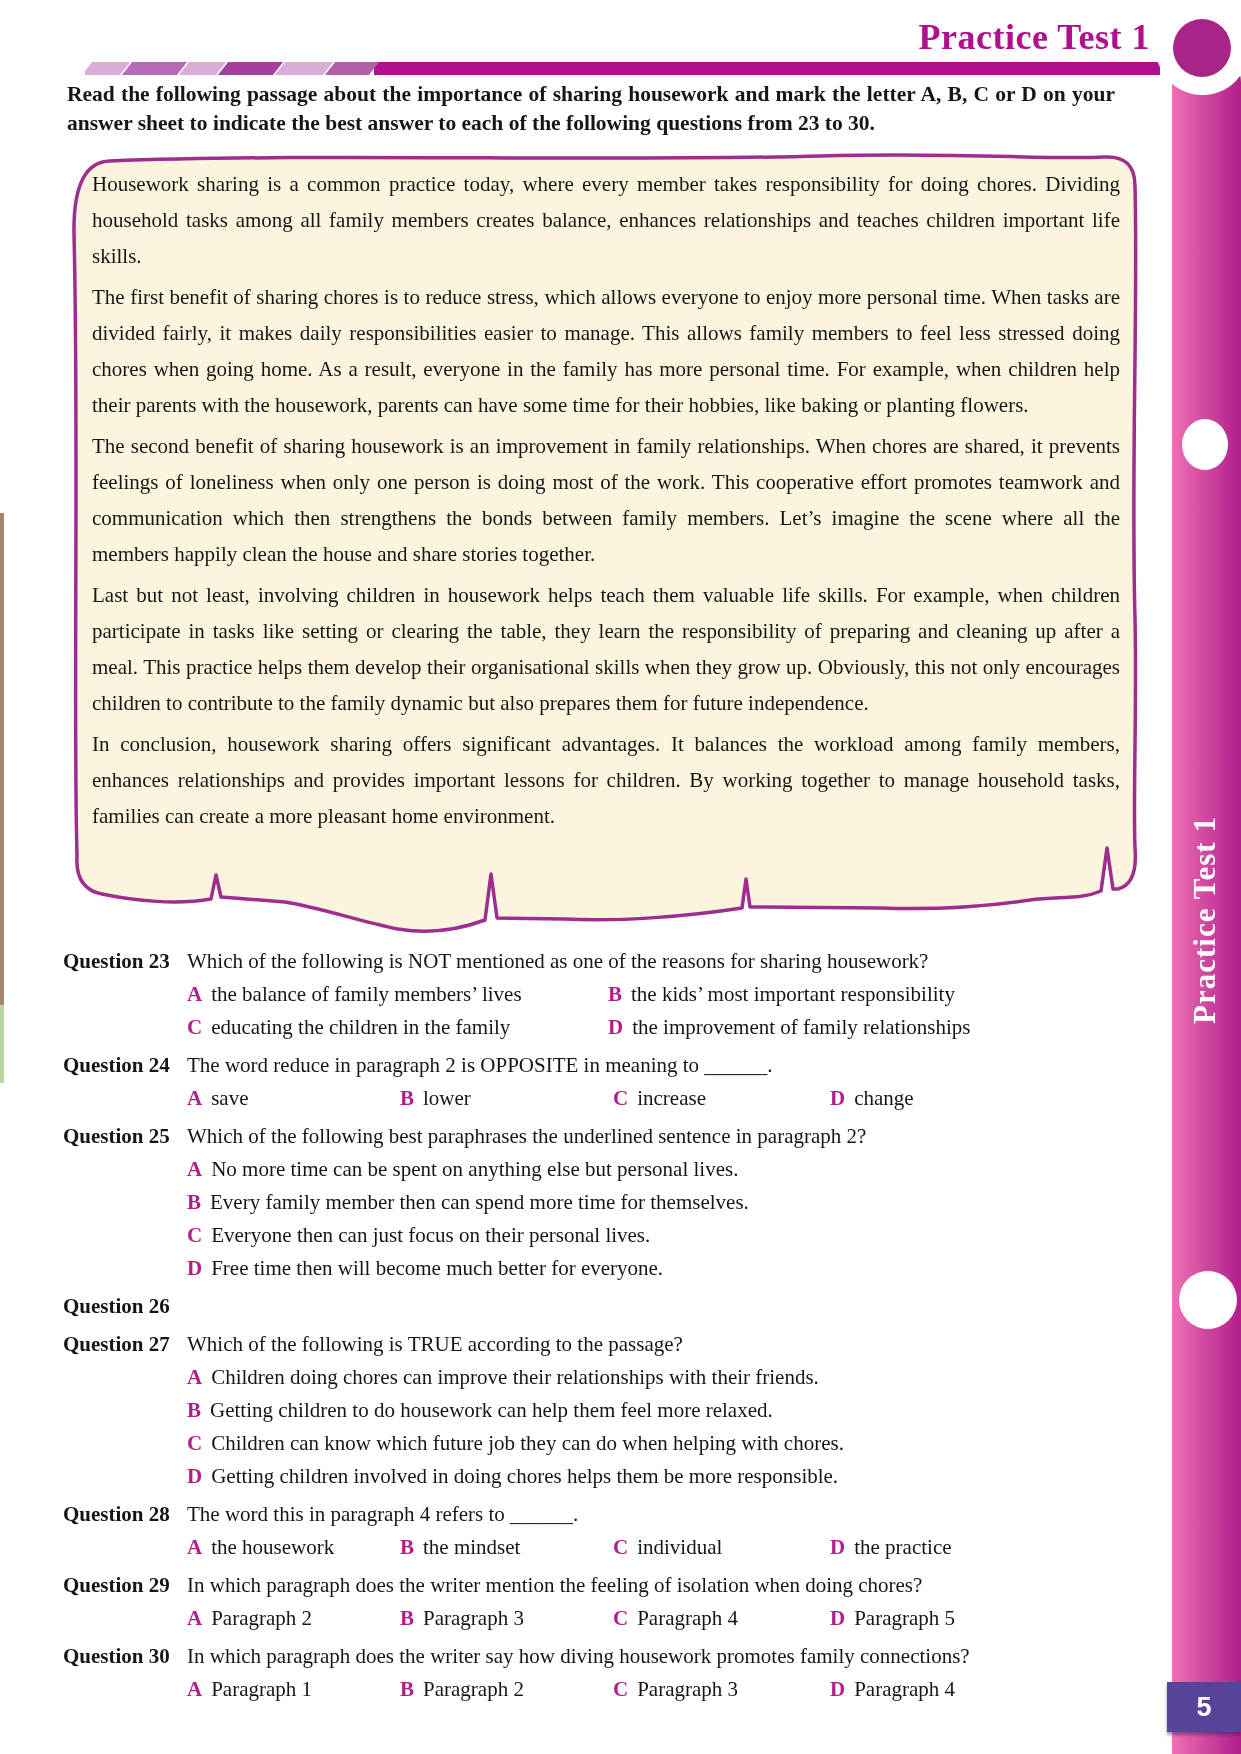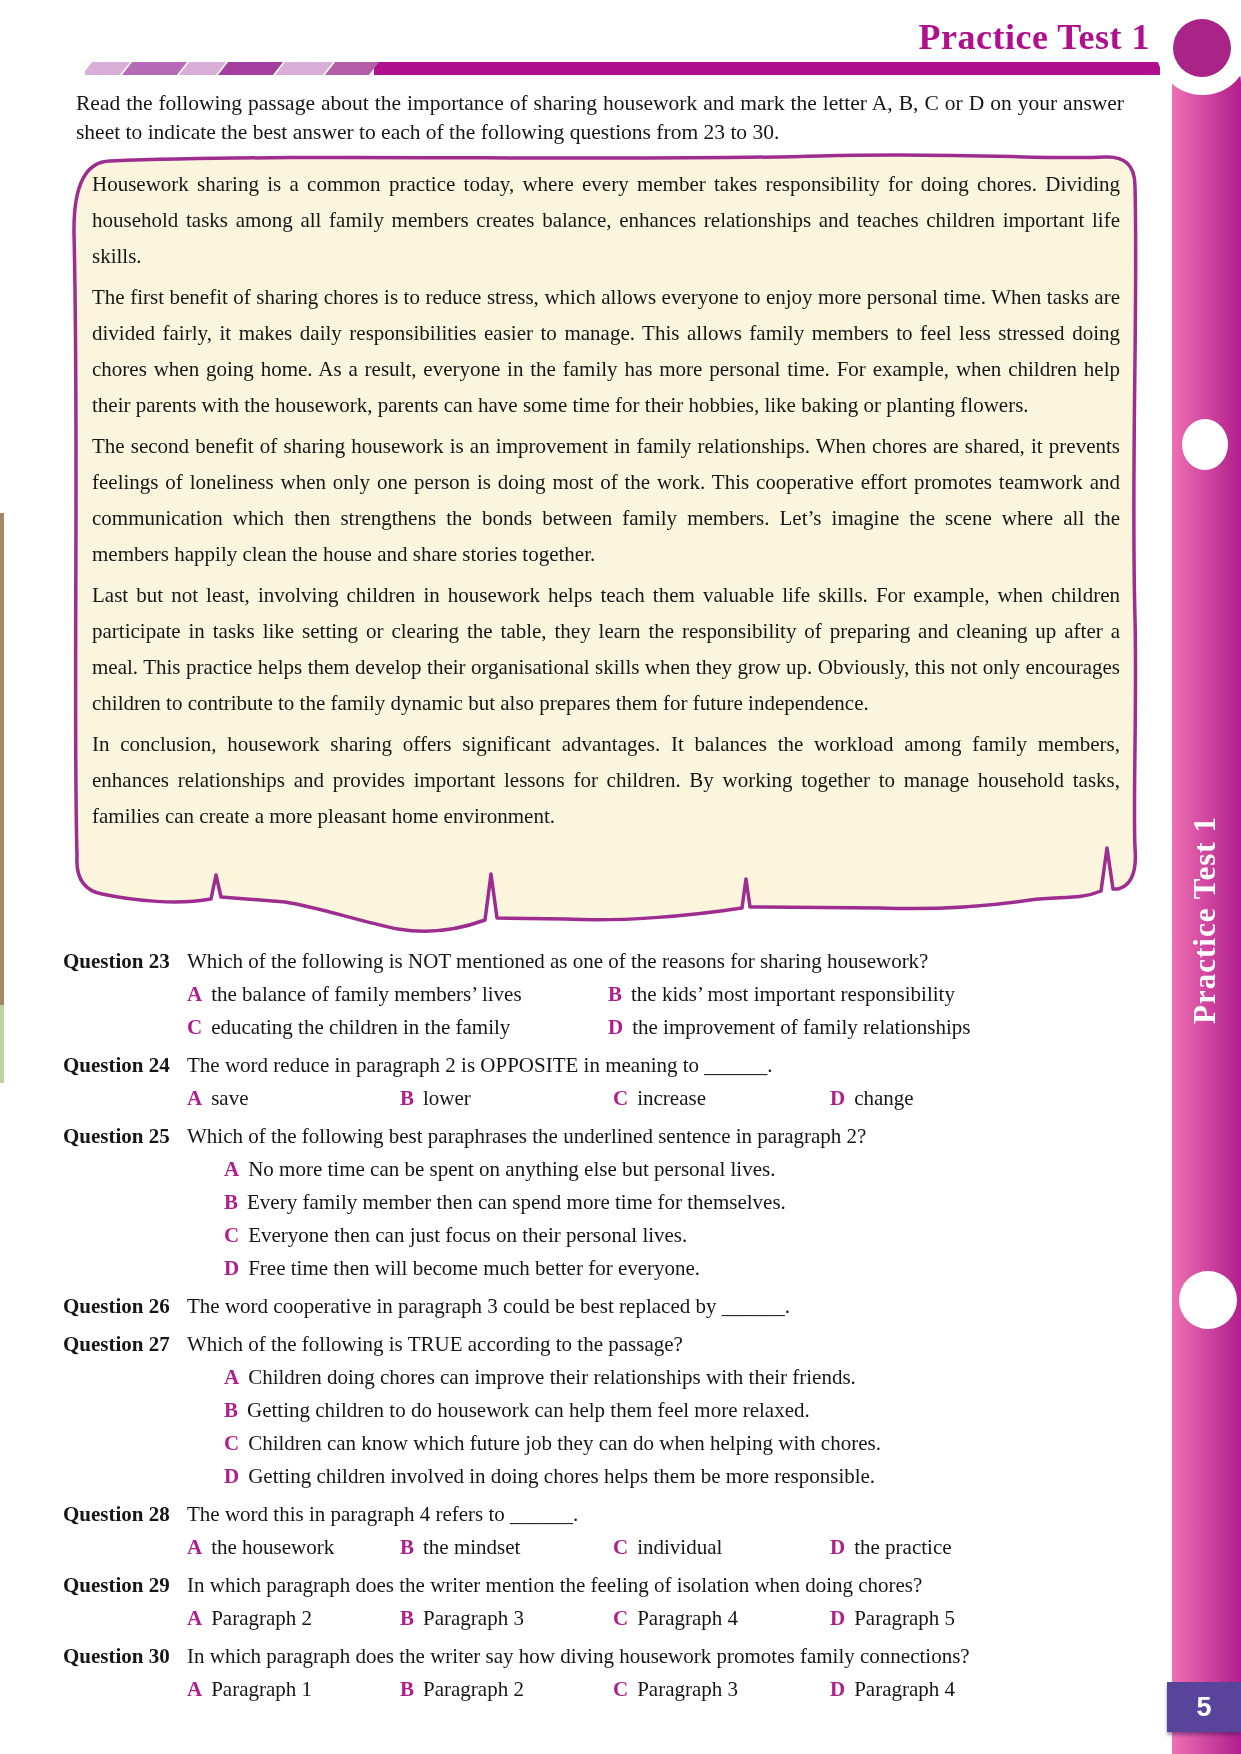--- a/index.html
+++ b/index.html
@@ -17,43 +17,43 @@
   }
   .stripe-bar{
     position:absolute;left:85px;top:62px;width:1075px;height:13px;
     display:flex;overflow:hidden;
   }
   .stripe-seg{height:13px;transform:skewX(-38deg);flex:none;margin-left:2px;}
   .stripe-fill{flex:1;height:13px;}
 
   
   .instructions{
-    position:absolute;left:63px;top:76px;width:1048px;margin:13px;
-    font-size:21.5px;font-weight:normal;line-height:29px;text-align:justify;
+    position:absolute;left:63px;top:76px;width:1048px;margin:4px;
+    font-size:21.5px;font-weight:bold;line-height:29px;text-align:justify;
   }
 
   
   .passage-box{position:absolute;left:60px;top:148px;width:1092px;height:810px;}
   .passage-box svg{position:absolute;left:0;top:0;width:1092px;height:810px;}
   .passage-text{
     position:absolute;left:32px;top:18px;width:1028px;
     font-size:21px;line-height:36px;text-align:justify;
   }
   .ppar{margin:0 0 5px 0;}
   .u{text-underline-offset:4px;}
 
   
   .questions{position:absolute;left:63px;top:945px;width:1045px;font-size:21px;line-height:33px;}
   .question{display:flex;margin-bottom:5px;}
   .q-label{flex:none;width:124px;font-weight:bold;}
   .q-body{flex:1;}
   .q-prompt{margin:0;}
   .opts-grid4{display:grid;grid-template-columns:213px 213px 217px 1fr;}
   .opts-grid2{display:grid;grid-template-columns:421px 1fr;}
-  .opts-stack .opt{display:block;margin-left:37px;}
+  .opts-stack .opt{display:block;}
   .opt{white-space:nowrap;overflow:visible;}
   .opt .letter{font-weight:bold;color:var(--optletter,#b01e8c);margin-right:9px;}
 
   
   .sidebar-bar{
     position:absolute;left:1172px;top:56px;width:69px;height:1698px;
     background:linear-gradient(to right,var(--sbfrom,#ef70b3),var(--sbto,#b01e8c));
     border-radius:26px 26px 0 0;
   }
   .sidebar-halo{
@@ -172,21 +172,20 @@
             <span class="opt"><span class="letter">A</span><span>No more time can be spent on anything else but personal lives.</span></span>
             <span class="opt"><span class="letter">B</span><span>Every family member then can spend more time for themselves.</span></span>
             <span class="opt"><span class="letter">C</span><span>Everyone then can just focus on their personal lives.</span></span>
             <span class="opt"><span class="letter">D</span><span>Free time then will become much better for everyone.</span></span>
           </div>
         </div>
       </div>
       <div class="question">
         <div class="q-label">Question 26</div>
         <div class="q-body">
-          <div class="q-prompt"><span>The word </span><span class="u">cooperative</span><span> in paragraph 3 could be best replaced by ______.</span></div>
         </div>
       </div>
       <div class="question">
         <div class="q-label">Question 27</div>
         <div class="q-body">
           <div class="q-prompt"><span>Which of the following is TRUE according to the passage?</span></div>
           <div class="opts-stack">
             <span class="opt"><span class="letter">A</span><span>Children doing chores can improve their relationships with their friends.</span></span>
             <span class="opt"><span class="letter">B</span><span>Getting children to do housework can help them feel more relaxed.</span></span>
             <span class="opt"><span class="letter">C</span><span>Children can know which future job they can do when helping with chores.</span></span>

